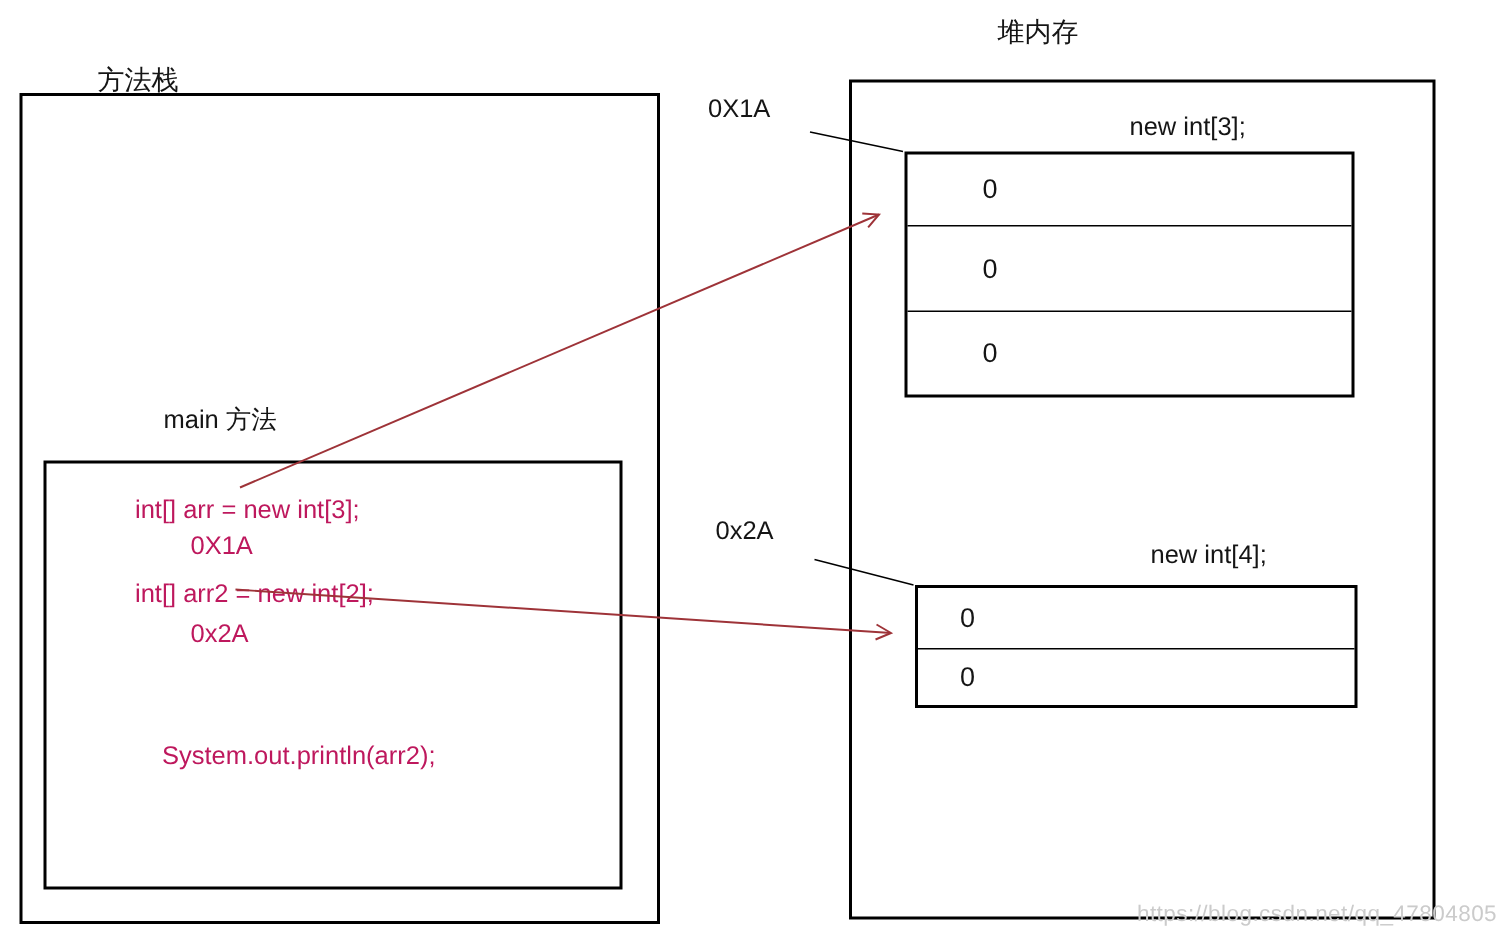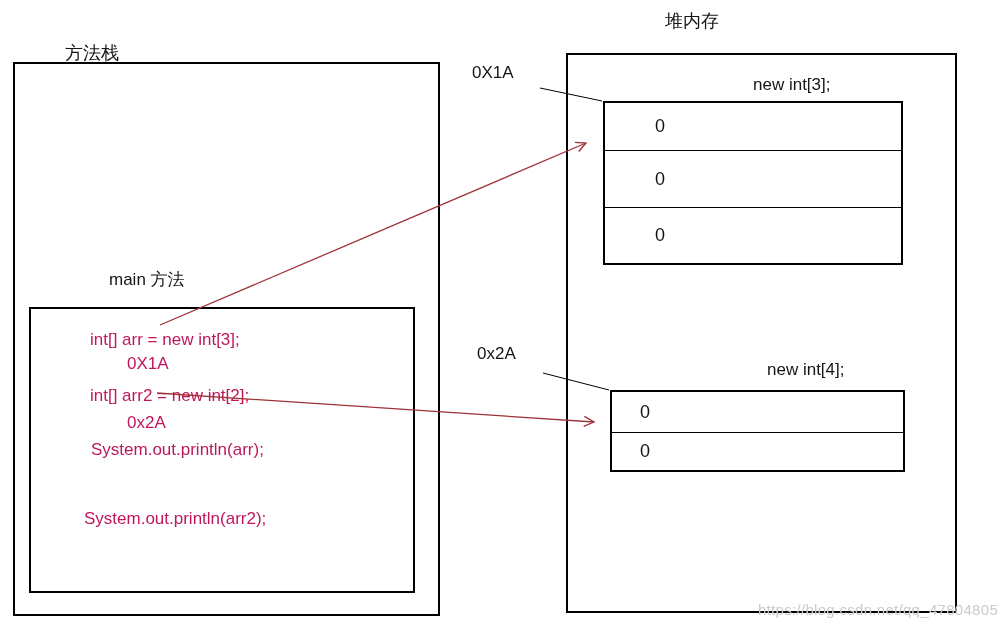--- a/index.html
+++ b/index.html
@@ -38,22 +38,21 @@
 
   <div class="box" style="left:13px;top:62px;width:427px;height:554px;"></div>
 
   <div class="label" style="left:85px;top:270px;margin-left:24px;">main 方法</div>
   <div class="box" style="left:29px;top:307px;width:386px;height:286px;"></div>
 
   <div class="code-line" style="left:90px;top:330px;">int[] arr = new int[3];</div>
   <div class="code-line" style="left:127px;top:354px;">0X1A</div>
   <div class="code-line" style="left:90px;top:386px;">int[] arr2 = new int[2];</div>
   <div class="code-line" style="left:127px;top:413px;">0x2A</div>
-  <div class="code-line" style="left:91px;top:440px;">System.out.println(arr);</div>
-  <div class="code-line" style="left:84px;top:494px;margin-top:15px;">System.out.println(arr2);</div>
+  <div class="code-line" style="left:108px;top:494px;">System.out.println(arr2);</div>
 
   <div class="box" style="left:566px;top:53px;width:391px;height:560px;"></div>
 
   <div class="label" style="left:472px;top:63px;">0X1A</div>
   <div class="label" style="left:753px;top:75px;">new int[3];</div>
   <div class="box array" style="left:603px;top:101px;width:300px;height:164px;">
     <div class="cell" style="height:47px;padding-left:50px;">0</div>
     <div class="cell" style="height:57px;padding-left:50px;">0</div>
     <div class="cell" style="height:56px;padding-left:50px;">0</div>
   </div>

